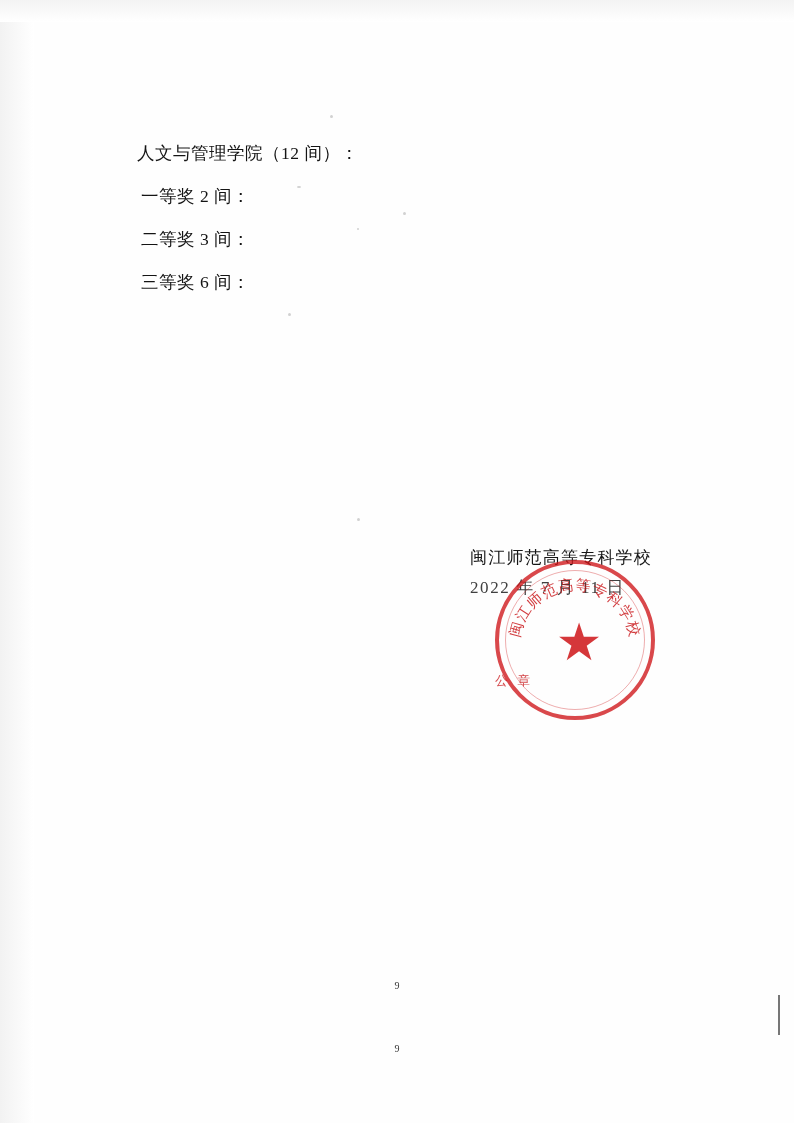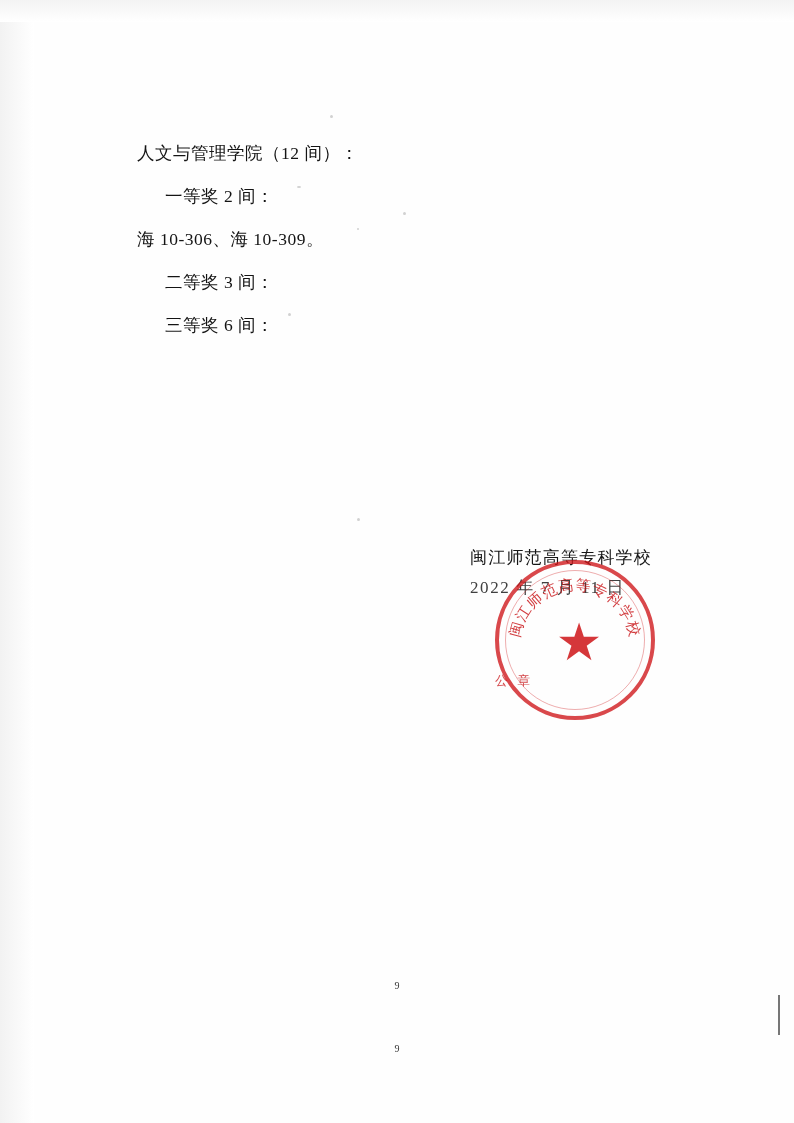--- a/index.html
+++ b/index.html
@@ -44,21 +44,20 @@
   }
   .line {
     font-size: 17.5px;
     line-height: 43px;
     letter-spacing: 0.5px;
     white-space: nowrap;
     color: #141414;
   }
   .line.indent {
     padding-left: 4px;
-    margin-left: 24px;
   }
   .stamp-block {
     position: absolute;
     left: 470px;
     top: 543px;
     width: 260px;
     text-align: left;
   }
   .org-name {
     font-size: 17px;
@@ -162,21 +161,20 @@
   <div class="speck" style="left:330px;top:115px;width:3px;height:3px;"></div>
   <div class="speck" style="left:297px;top:186px;width:4px;height:2px;"></div>
   <div class="speck" style="left:403px;top:212px;width:3px;height:3px;"></div>
   <div class="speck" style="left:357px;top:228px;width:2px;height:2px;"></div>
   <div class="speck" style="left:288px;top:313px;width:3px;height:3px;"></div>
   <div class="speck" style="left:357px;top:518px;width:3px;height:3px;"></div>
 
   <div class="body-text">
     <div class="line">人文与管理学院（12 间）：</div>
     <div class="line indent">一等奖 2 间：</div>
-    <div class="line">海 10-306、海 10-309。</div>
     <div class="line indent">二等奖 3 间：</div>
     <div class="line indent">三等奖 6 间：</div>
   </div>
 
   <div class="stamp-block">
     <div class="org-name">闽江师范高等专科学校</div>
     <div class="org-date">2022 年 7 月 11 日</div>
   </div>
 
   <div class="seal">

